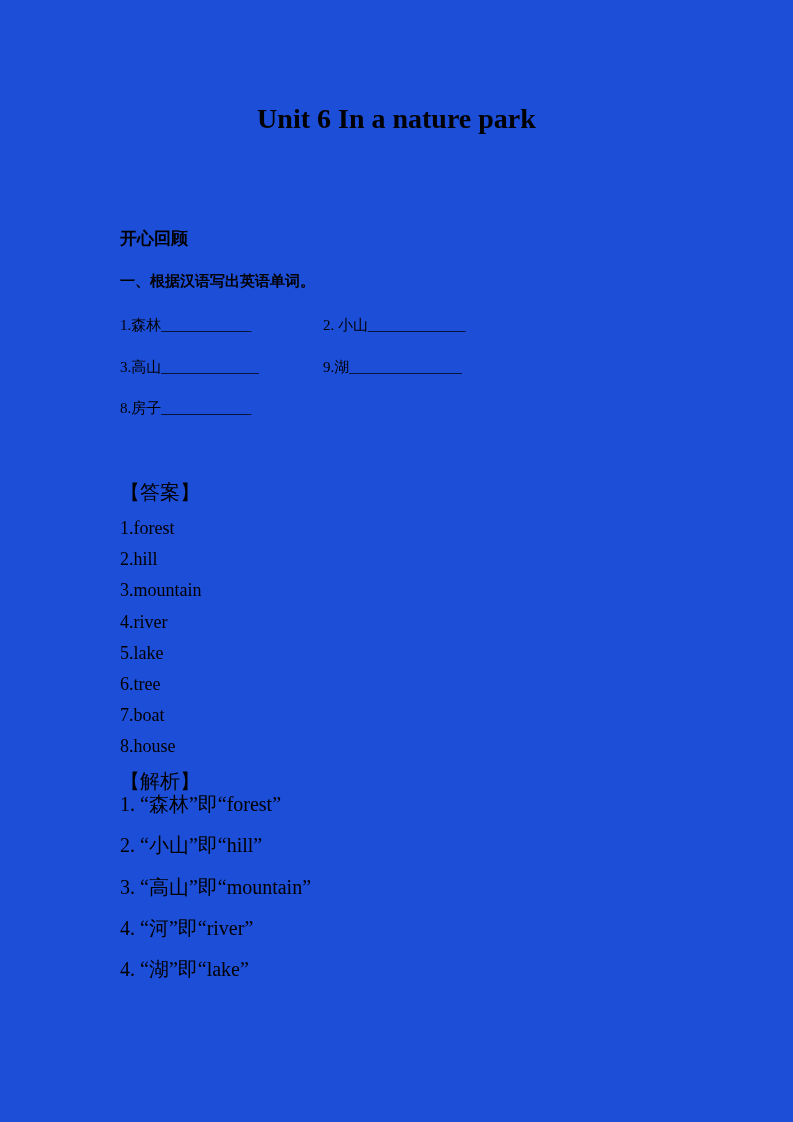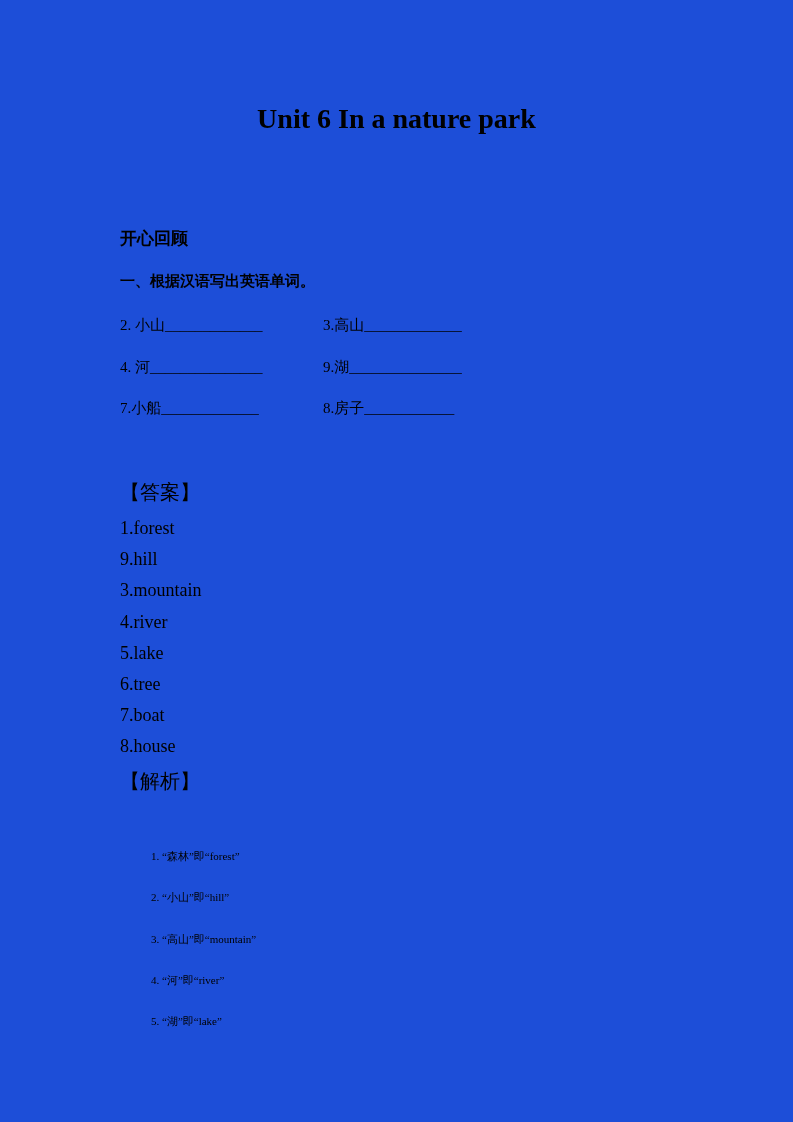--- a/index.html
+++ b/index.html
@@ -61,65 +61,63 @@
   .ana-heading { top: 772px; }
   .answers {
     position: absolute;
     top: 513px;
     left: 120px;
     font-size: 18px;
     line-height: 31.2px;
   }
   .analysis {
     position: absolute;
-    top: 836px;
+    top: 784px;
     left: 120px;
-    font-size: 11px;
+    font-size: 20px;
     line-height: 41.3px;
-    margin-left: 31px;
   }
 </style>
 </head>
 <body>
 
 <div class="page">
 
   <div class="title-block">
     <div>Unit 6 In a nature park</div>
   </div>
 
   <div class="sec-heading">开心回顾</div>
 
   <div class="ex-heading">一、根据汉语写出英语单词。</div>
 
   <div class="fill-grid">
+    <div>1.森林____________</div>
     <div>2. 小山_____________</div>
     <div>3.高山_____________</div>
-    <div>4. 河_______________</div>
     <div>9.湖_______________</div>
-    <div>7.小船_____________</div>
     <div>8.房子____________</div>
   </div>
 
   <div class="ans-heading">【答案】</div>
 
   <div class="answers">
     <div>1.forest</div>
-    <div>9.hill</div>
+    <div>2.hill</div>
     <div>3.mountain</div>
     <div>4.river</div>
     <div>5.lake</div>
     <div>6.tree</div>
     <div>7.boat</div>
     <div>8.house</div>
   </div>
 
   <div class="ana-heading">【解析】</div>
 
   <div class="analysis">
     <div>1. “森林”即“forest”</div>
     <div>2. “小山”即“hill”</div>
     <div>3. “高山”即“mountain”</div>
     <div>4. “河”即“river”</div>
-    <div>5. “湖”即“lake”</div>
+    <div>4. “湖”即“lake”</div>
   </div>
 
 </div>
 
 </body></html>

